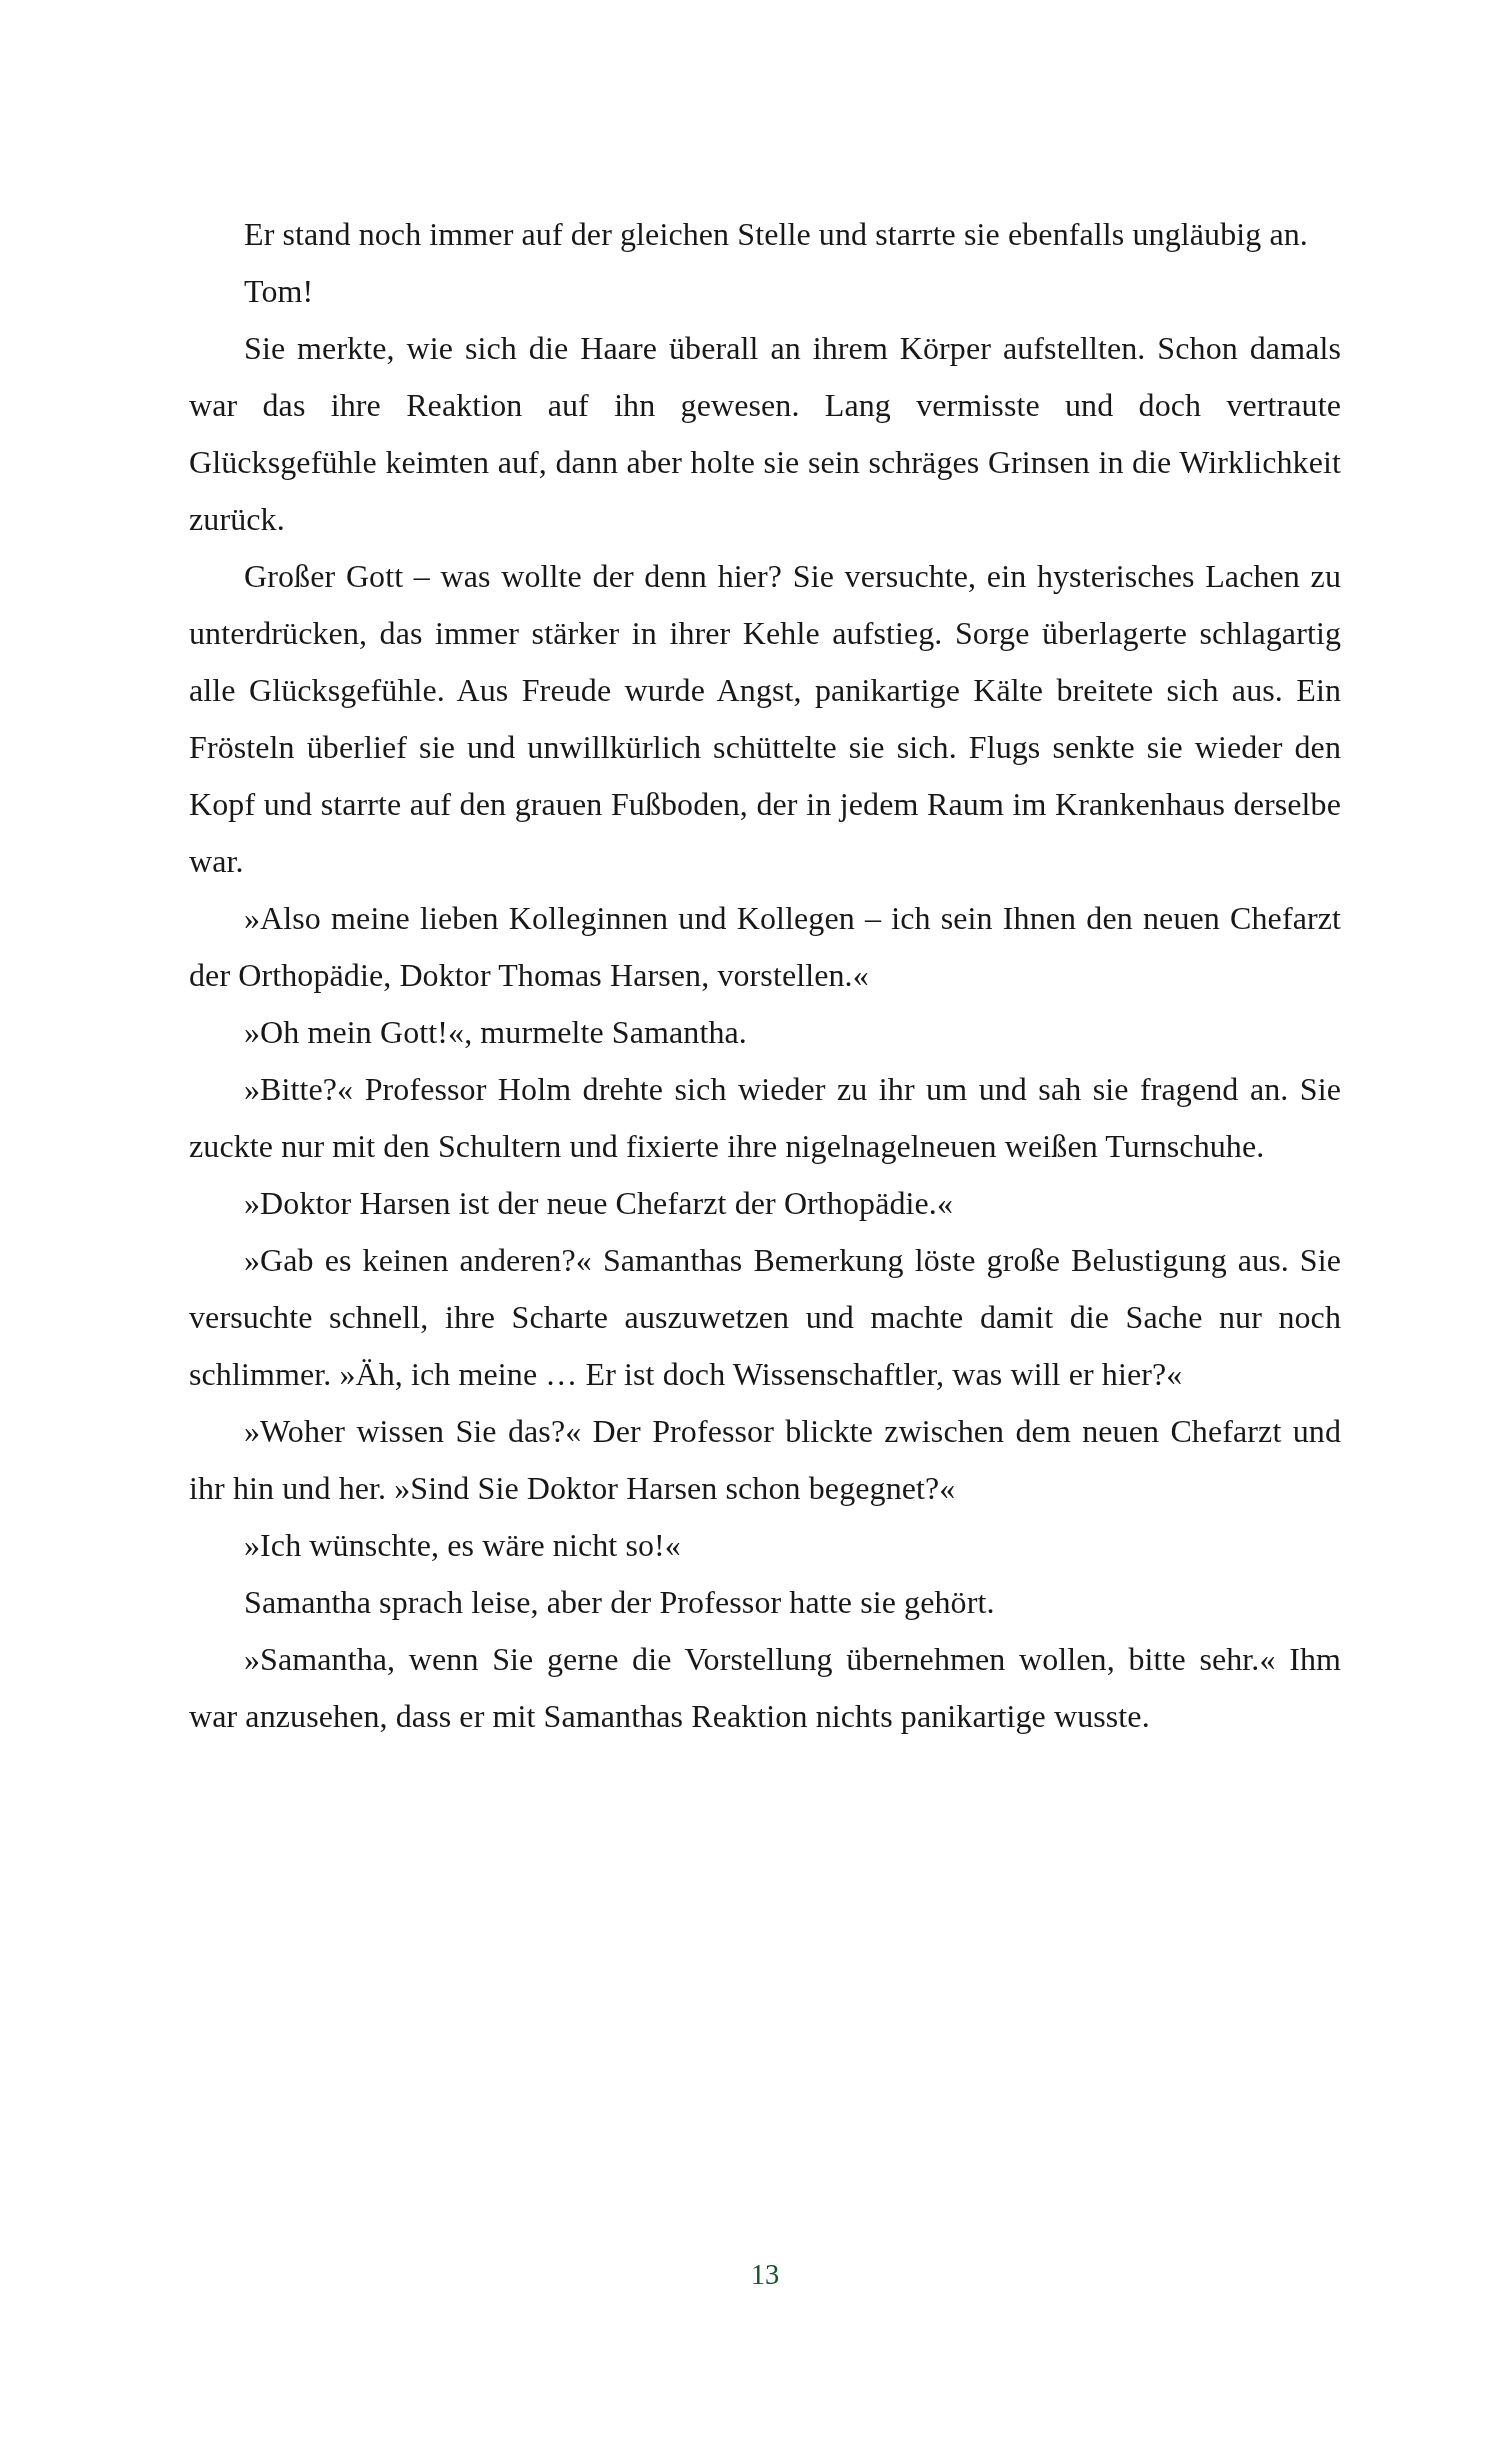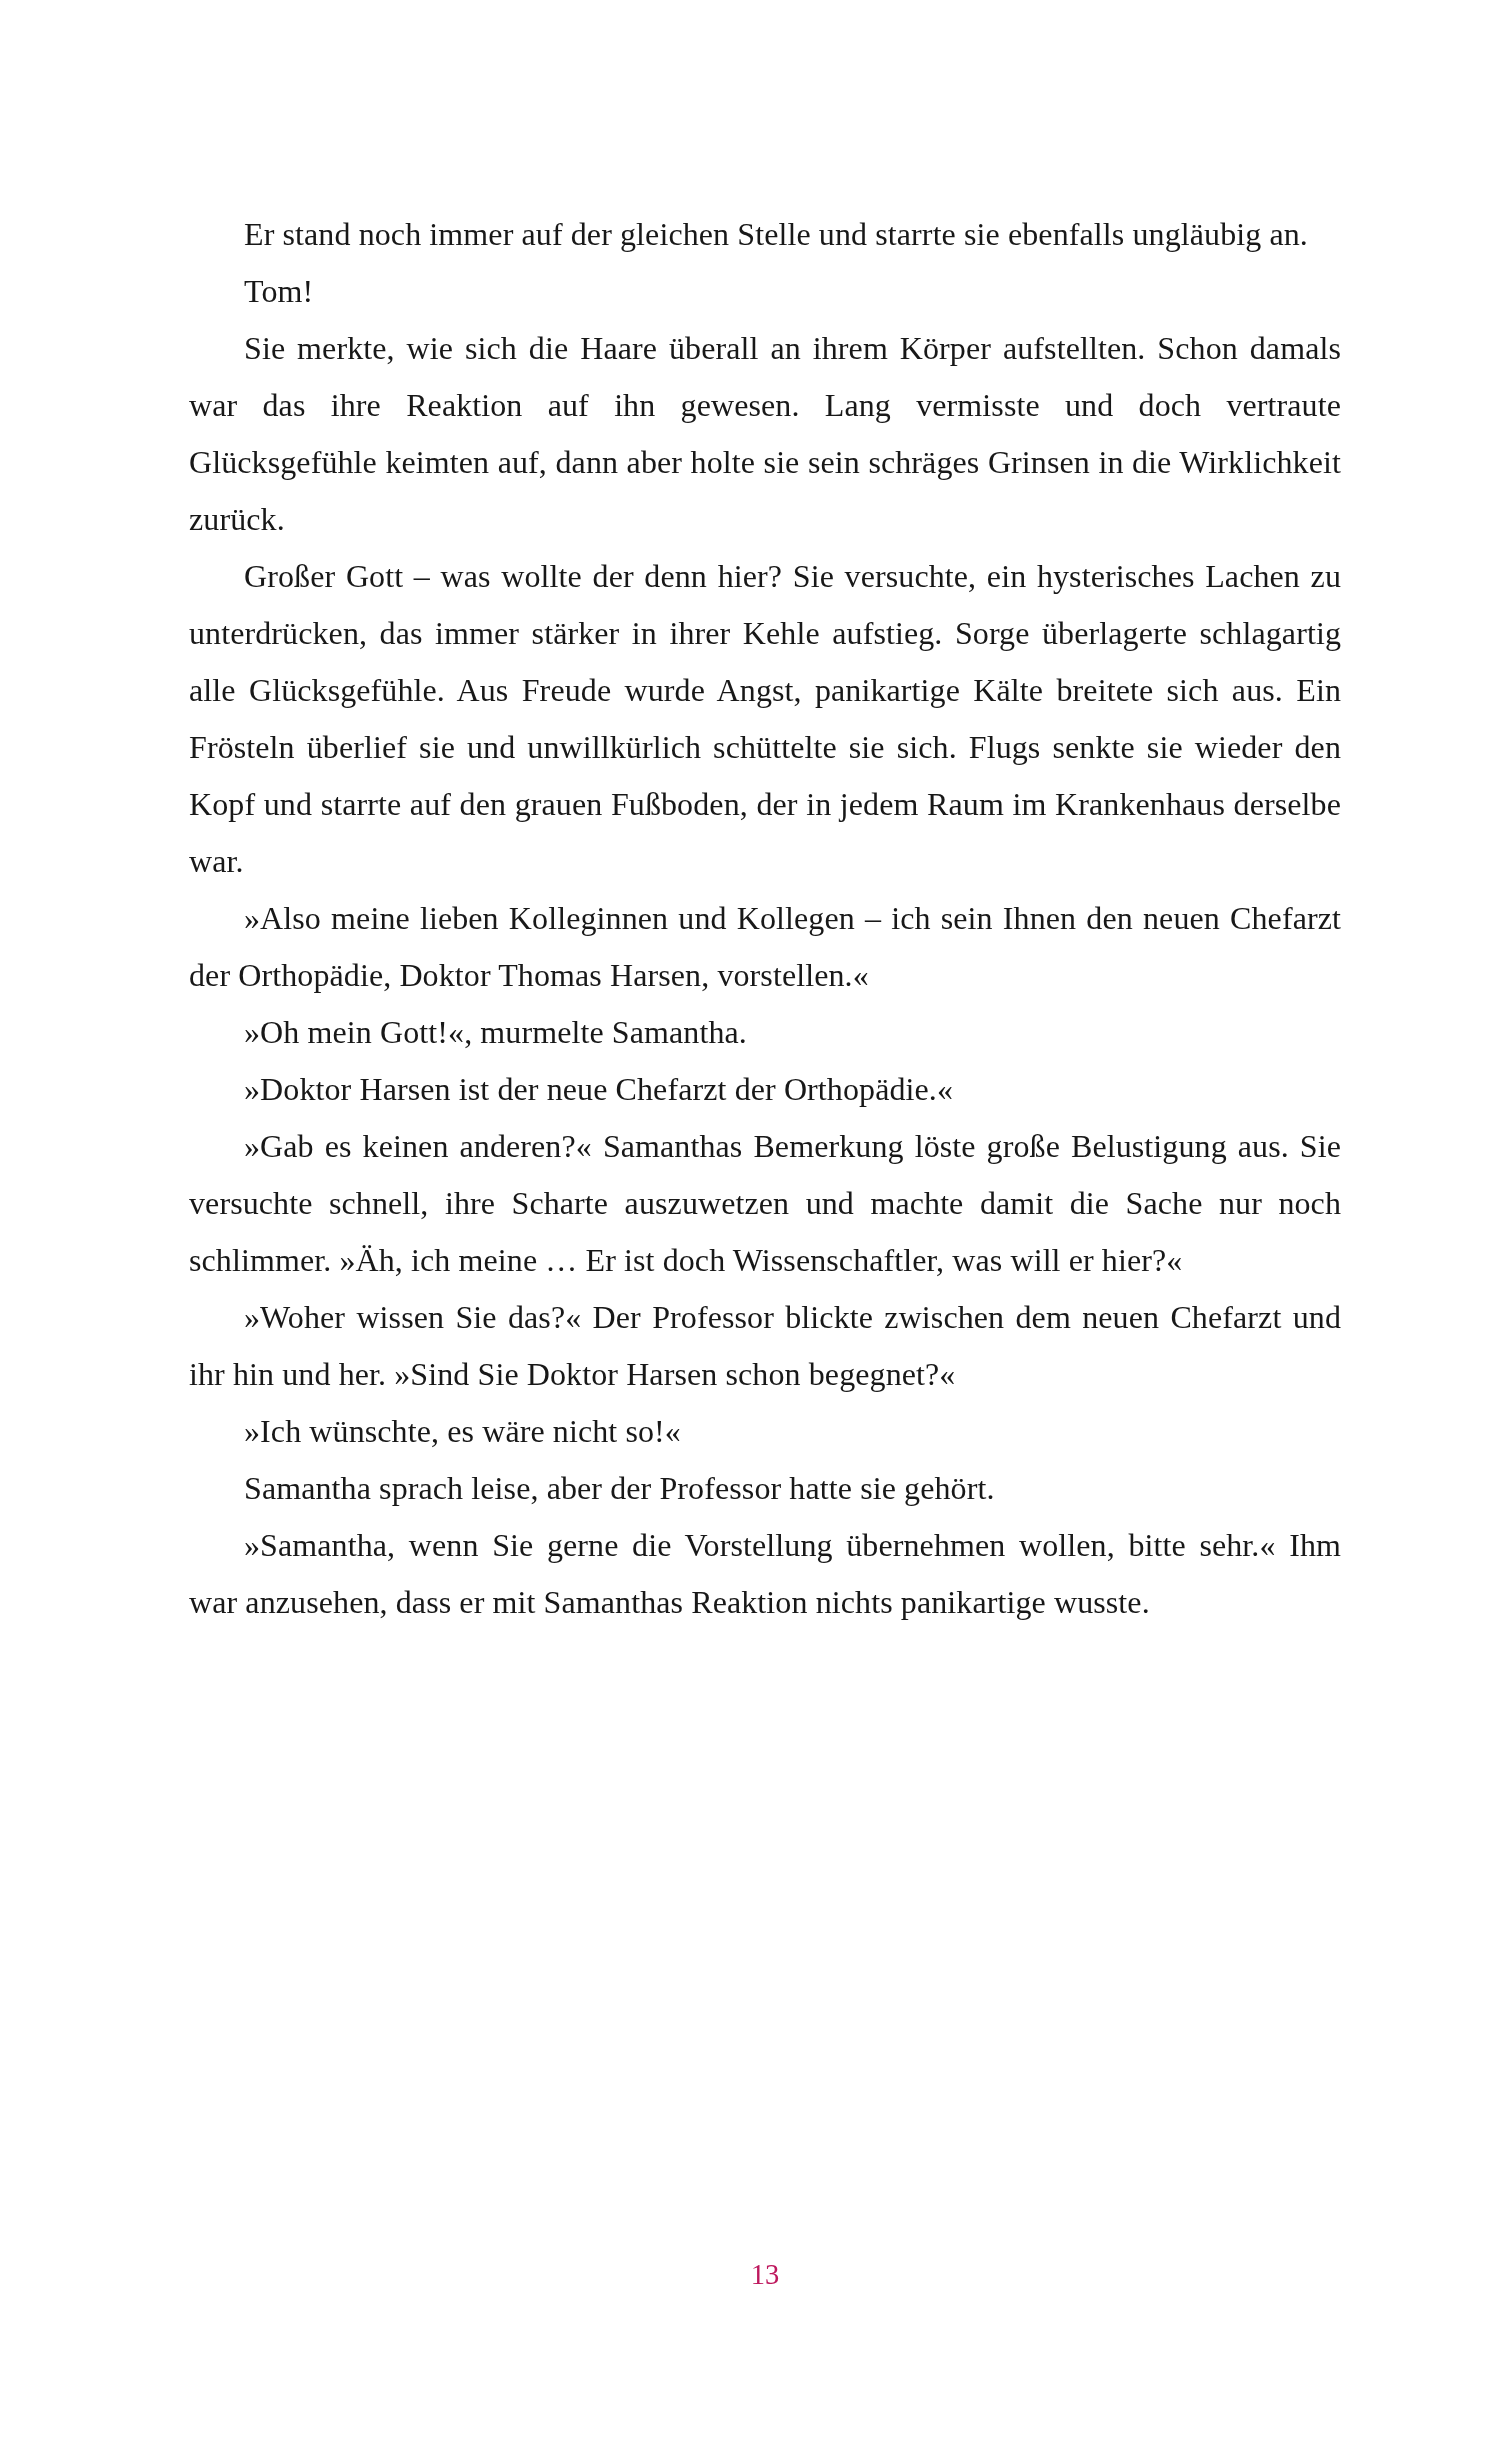--- a/index.html
+++ b/index.html
@@ -40,34 +40,35 @@
   .text-block p .italic {
   }
   .page-number {
     position: absolute;
     left: 189px;
     width: 1152px;
     top: 2258px;
     text-align: center;
     font-size: 28.5px;
     line-height: 34px;
-    color: #be185d;
+    color: #14532d;
   }
 </style>
 </head>
 <body>
 
 <div class="page">
   <div class="text-block" id="text-block">
       <p><span>Er stand noch immer auf der gleichen Stelle und starrte sie ebenfalls ungläubig an.</span></p>
       <p><span class="italic">Tom!</span></p>
       <p><span>Sie merkte, wie sich die Haare überall an ihrem Körper aufstellten. Schon damals war das ihre Reaktion auf ihn gewesen. Lang vermisste und doch vertraute Glücksgefühle keimten auf, dann aber holte sie sein schräges Grinsen in die Wirklichkeit zurück.</span></p>
       <p><span class="italic">Großer Gott – was wollte der denn hier?</span><span> Sie versuchte, ein hysterisches Lachen zu unterdrücken, das immer stärker in ihrer Kehle aufstieg. Sorge überlagerte schlagartig alle Glücksgefühle. Aus Freude wurde Angst, panikartige Kälte breitete sich aus. Ein Frösteln überlief sie und unwillkürlich schüttelte sie sich. Flugs senkte sie wieder den Kopf und starrte auf den grauen Fußboden, der in jedem Raum im Krankenhaus derselbe war.</span></p>
       <p><span>»Also meine lieben Kolleginnen und Kollegen – ich sein Ihnen den neuen Chefarzt der Orthopädie, Doktor Thomas Harsen, vorstellen.«</span></p>
       <p><span class="italic">»Oh mein Gott!«,</span><span> murmelte Samantha.</span></p>
+      <p><span>»Bitte?« Professor Holm drehte sich wieder zu ihr um und sah sie fragend an. Sie zuckte nur mit den Schultern und fixierte ihre nigelnagelneuen weißen Turnschuhe.</span></p>
       <p><span>»Doktor Harsen ist der neue Chefarzt der Orthopädie.«</span></p>
       <p><span>»Gab es keinen anderen?« Samanthas Bemerkung löste große Belustigung aus. Sie versuchte schnell, ihre Scharte auszuwetzen und machte damit die Sache nur noch schlimmer. »Äh, ich meine … Er ist doch Wissenschaftler, was will er hier?«</span></p>
       <p><span>»Woher wissen Sie das?« Der Professor blickte zwischen dem neuen Chefarzt und ihr hin und her. »Sind Sie Doktor Harsen schon begegnet?«</span></p>
       <p><span>»Ich wünschte, es wäre nicht so!«</span></p>
       <p><span>Samantha sprach leise, aber der Professor hatte sie gehört.</span></p>
       <p><span>»Samantha, wenn Sie gerne die Vorstellung übernehmen wollen, bitte sehr.« Ihm war anzusehen, dass er mit Samanthas Reaktion nichts panikartige wusste.</span></p>
     </div>
   <div class="page-number">13</div>
 </div>
 

